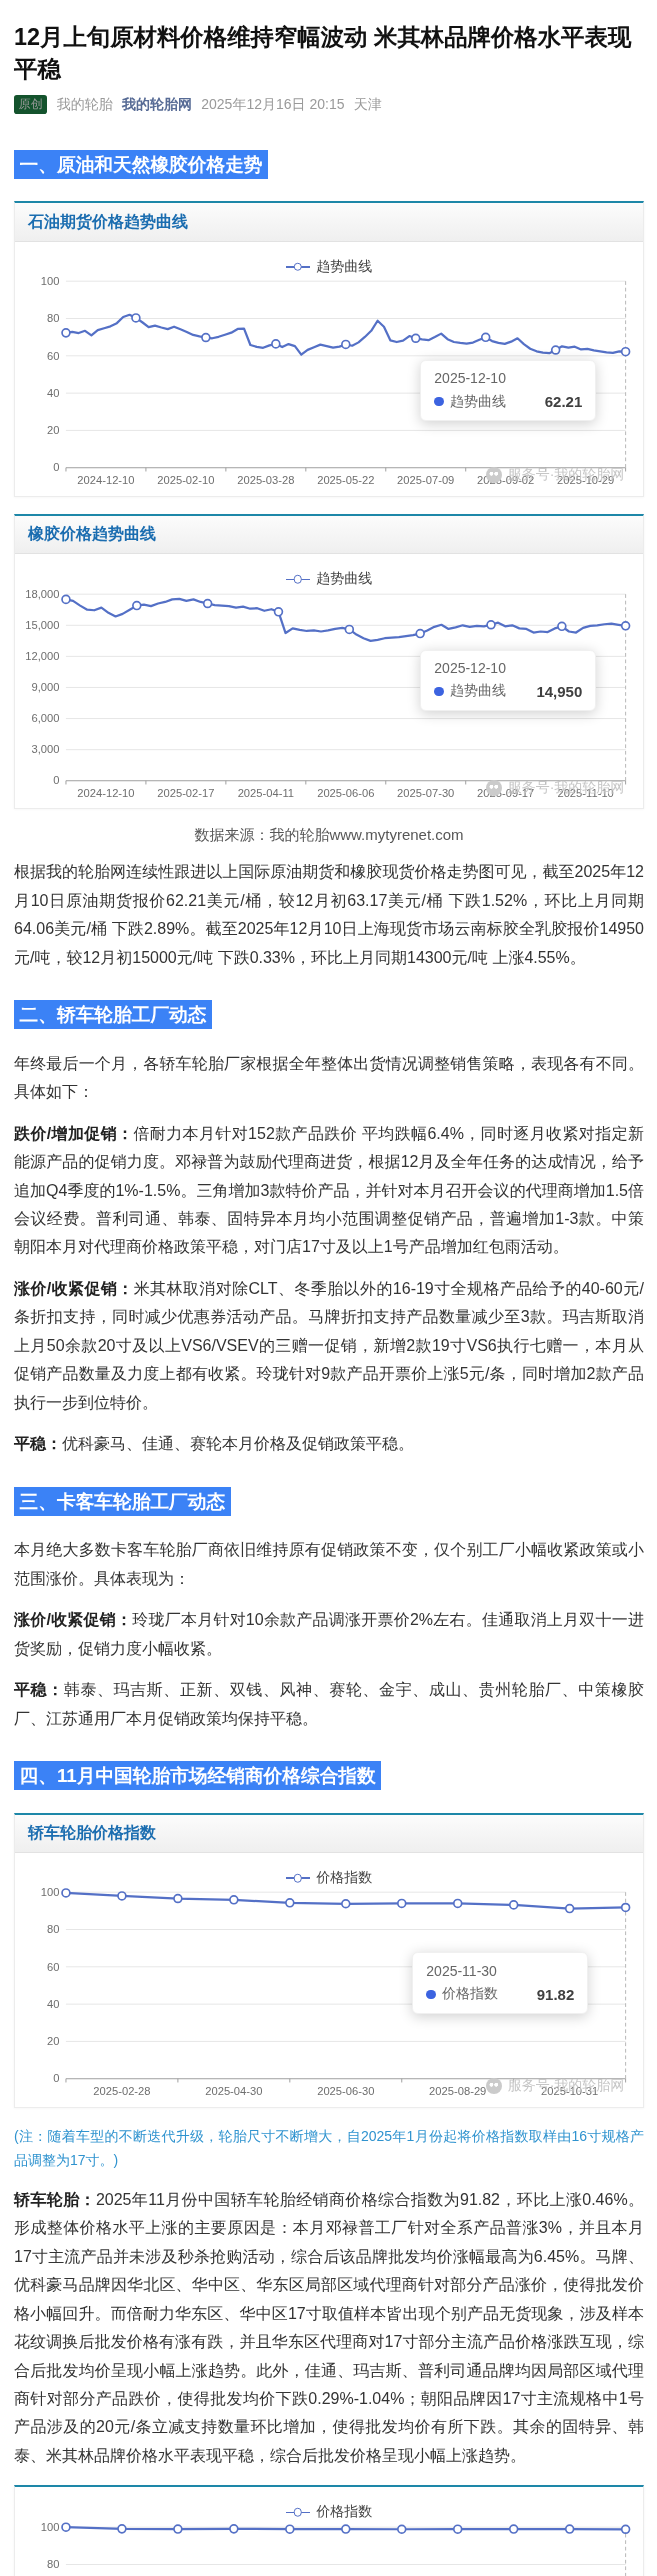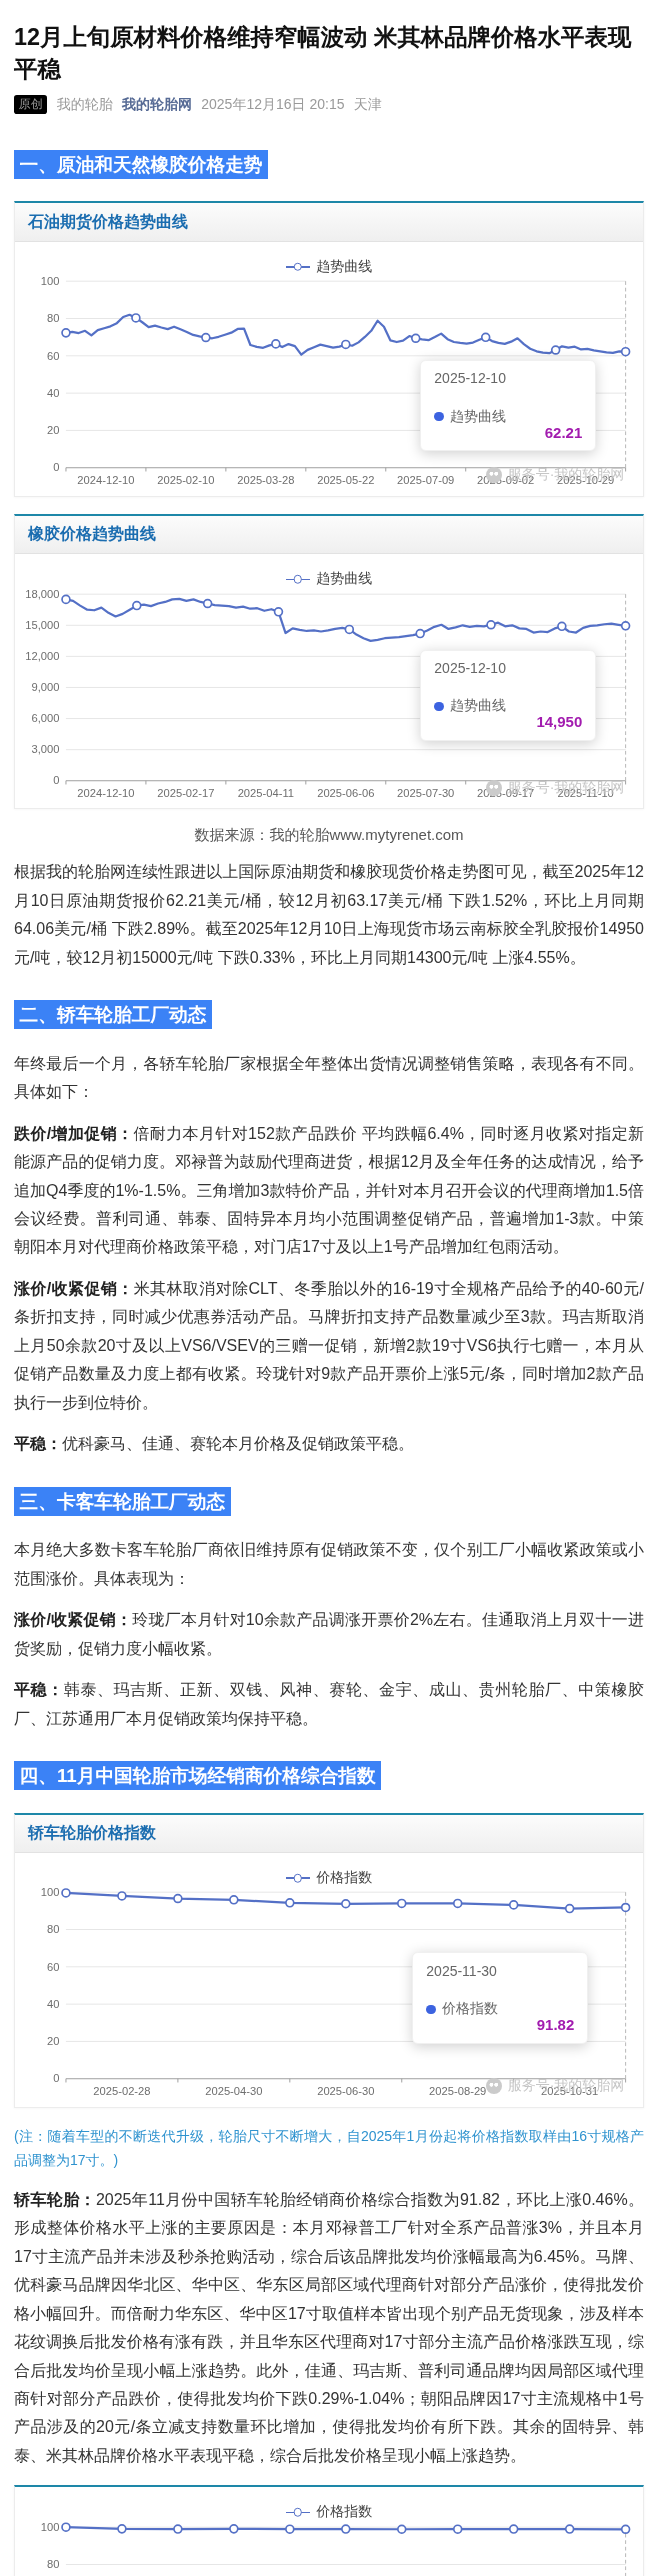--- a/index.html
+++ b/index.html
@@ -1,20 +1,20 @@
 <!DOCTYPE html>
 <html style="font-size:15px"><head>
 <meta charset="utf-8">
 <style>
   html,body{margin:0;padding:0;background:#fff;color:#333;
     font-family:"Liberation Sans","DejaVu Sans",sans-serif;}
   .page{width:658px;margin:0 auto;padding:7.5px 14px 28px;box-sizing:border-box;}
   h1.title{font-size:23.4px;line-height:1.4;margin:13px 0 9.3px;color:#111;font-weight:bold;}
   .byline{display:flex;align-items:center;gap:9.3px;font-size:14px;color:#9a9a9a;margin-bottom:20.5px;}
-  .byline .tag{background:#000000;color:#9a9a9a;font-size:12px;padding:0.9px 4.7px;border-radius:2.8px;}
+  .byline .tag{background:#14532d;color:#9a9a9a;font-size:12px;padding:0.9px 4.7px;border-radius:2.8px;}
   .byline .account{color:#576b95;font-weight:bold;}
   .sec-h{display:inline-block;background:#3b82f6;color:#fff;font-weight:bold;
     font-size:18.7px;padding:1.9px 5.6px;margin:15px 0 7.5px;line-height:1.35;}
   .para{font-size:16px;line-height:1.78;margin:13px 0;text-align:justify;}
   .para b{color:#222;}
   .source{text-align:center;color:#575757;font-size:15px;margin:7.5px 0 3.7px;}
   .note{color:#2f93cf;font-size:14px;line-height:1.7;margin:13px 0;text-align:justify;}
 
   .chart-card{border:0.9px solid #ececec;border-top:2.8px solid #1d87a8;background:#fff;
     margin:15px 0 17px;box-shadow:0 0.9px 2.8px rgba(0,0,0,.05);}
@@ -27,21 +27,21 @@
   .legend-marker i{position:absolute;left:50%;top:50%;transform:translate(-50%,-50%);
     width:6.5px;height:6.5px;border:1.9px solid #5470c6;border-radius:50%;background:#fff;display:block;}
   .legend-label{font-size:14px;color:#444;vertical-align:middle;}
   .plot-wrap{position:relative;}
   .plot svg{display:block;}
   .tooltip{position:absolute;background:#fff;border:0.9px solid #f0f0f0;border-radius:5.6px;
     box-shadow:0 2.8px 13px rgba(0,0,0,.18);padding:9.3px 13px;min-width:148px;z-index:3;}
   .tt-date{color:#666;font-size:14px;margin-bottom:6.5px;}
   .tt-row{display:flex;align-items:center;font-size:14px;color:#666;}
   .tt-dot{width:9.3px;height:9.3px;border-radius:50%;background:#3c63e0;display:inline-block;margin-right:6.5px;flex:none;}
-  .tt-val{margin-left:auto;padding-left:18.7px;font-weight:bold;color:#a21caf;font-size:15px;margin-top:31px;}
+  .tt-val{margin-left:auto;padding-left:18.7px;font-weight:bold;color:#404040;font-size:15px;}
   .tt-c1{top:90px;right:43px;}
   .tt-c2{top:67px;right:43px;}
   .tt-c3{top:71px;right:51px;}
   .watermark{position:absolute;right:15px;bottom:8px;color:#c6c6c6;font-size:14px;
     display:flex;align-items:center;gap:5.6px;z-index:2;}
   .wm-logo{width:16px;height:16px;border-radius:50%;flex:none;
     background:radial-gradient(circle at 34% 42%,#fff 1.7px,rgba(255,255,255,0) 2.2px),
                radial-gradient(circle at 64% 42%,#fff 1.7px,rgba(255,255,255,0) 2.2px),#cbcbcb;}
 </style>
 </head>

